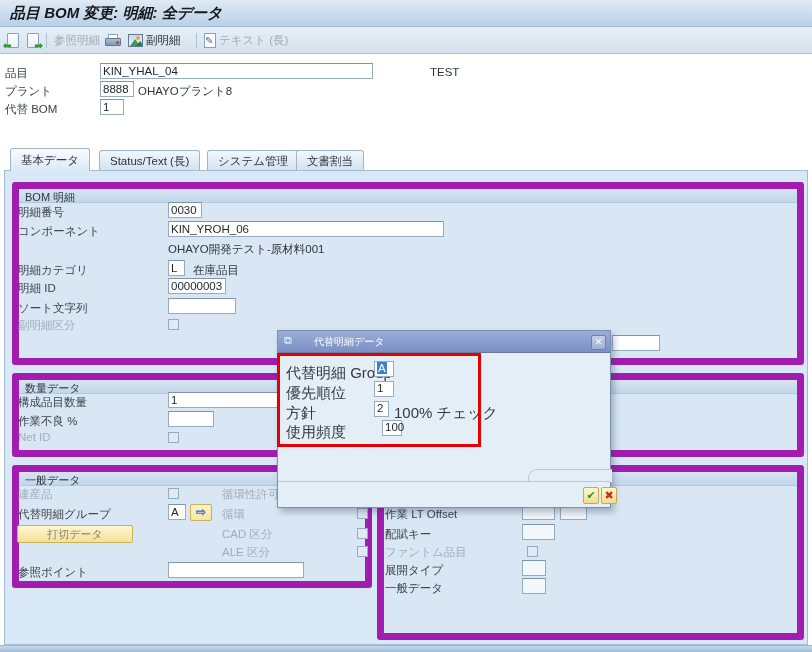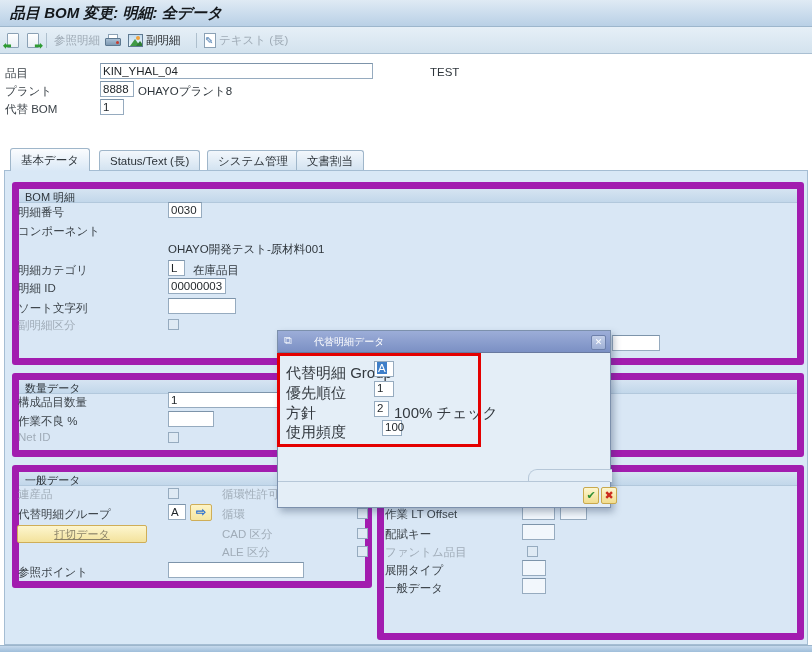--- a/index.html
+++ b/index.html
@@ -137,20 +137,21 @@
   <div class="abs content-panel"></div>
 
   <div class="gbox" style="left:12px;top:182px;width:792px;height:183px;">
     <div class="gbox-hdr">
       <span class="gbox-title">BOM 明細</span>
     </div>
   </div>
   <div class="fld-label" style="left:18px;top:205px;">明細番号</div>
   <input class="input" style="left: 168px; top: 202px; width: 34px;" value="0030">
   <div class="fld-label" style="left:18px;top:224px;">コンポーネント</div>
+  <input class="input" style="left: 168px; top: 221px; width: 276px;" value="KIN_YROH_06">
   <div class="fld-desc" style="left:168px;top:242px;">OHAYO開発テスト-原材料001</div>
   <div class="fld-label" style="left:18px;top:263px;">明細カテゴリ</div>
   <input class="input" style="left: 168px; top: 260px; width: 17px;" value="L">
   <div class="fld-desc" style="left:193px;top:263px;">在庫品目</div>
   <div class="fld-label" style="left:18px;top:281px;">明細 ID</div>
   <input class="input" style="left: 168px; top: 278px; width: 58px;" value="00000003">
   <div class="fld-label" style="left:18px;top:301px;">ソート文字列</div>
   <input class="input" style="left: 168px; top: 298px; width: 68px;" value="">
   <div class="fld-label disabled" style="left:18px;top:318px;">副明細区分</div>
   <div class="checkbox disabled" style="left:168px;top:319px;"></div>
@@ -174,21 +175,21 @@
     </div>
   </div>
   <div class="fld-label disabled" style="left:18px;top:487px;">連産品</div>
   <div class="checkbox disabled" style="left:168px;top:488px;"></div>
   <div class="fld-label disabled" style="left:222px;top:487px;">循環性許可</div>
   <div class="fld-label" style="left:18px;top:507px;">代替明細グループ</div>
   <input class="input" style="left: 168px; top: 504px; width: 18px;" value="A">
   <div class="btn-arrow" style="left:190px;top:504px;"><span>⇨</span></div>
   <div class="fld-label disabled" style="left:222px;top:507px;">循環</div>
   <div class="checkbox disabled" style="left:357px;top:508px;"></div>
-  <div class="btn-yellow" style="left:17px;top:525px;width:130px;height:18px;line-height:17px;text-decoration:underline;">打切データ</div>
+  <div class="btn-yellow" style="left:17px;top:525px;width:116px;height:18px;line-height:17px;">打切データ</div>
   <div class="fld-label disabled" style="left:222px;top:527px;">CAD 区分</div>
   <div class="checkbox disabled" style="left:357px;top:528px;"></div>
   <div class="fld-label disabled" style="left:222px;top:545px;">ALE 区分</div>
   <div class="checkbox disabled" style="left:357px;top:546px;"></div>
   <div class="fld-label" style="left:18px;top:565px;">参照ポイント</div>
   <input class="input" style="left: 168px; top: 562px; width: 136px;" value="">
 
   <div class="gbox" style="left:377px;top:465px;width:427px;height:175px;">
     <div class="gbox-hdr"></div>
   </div>

